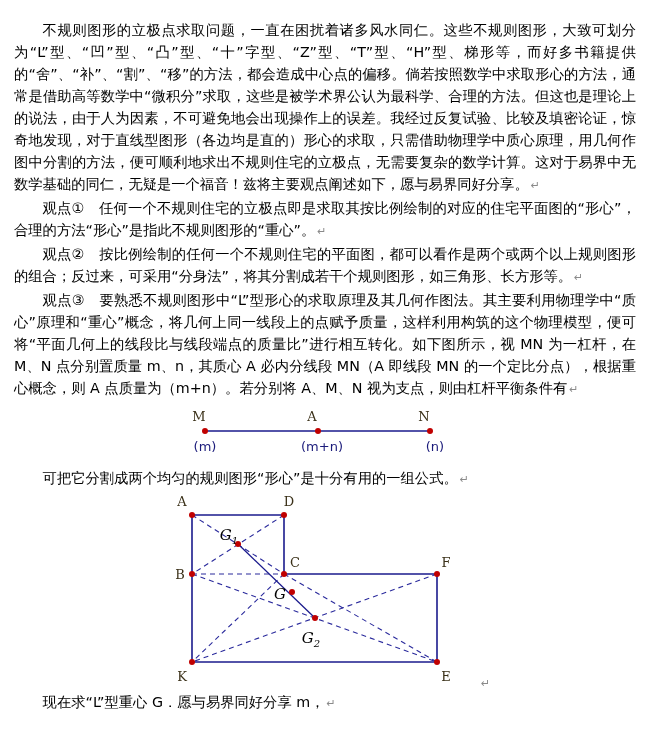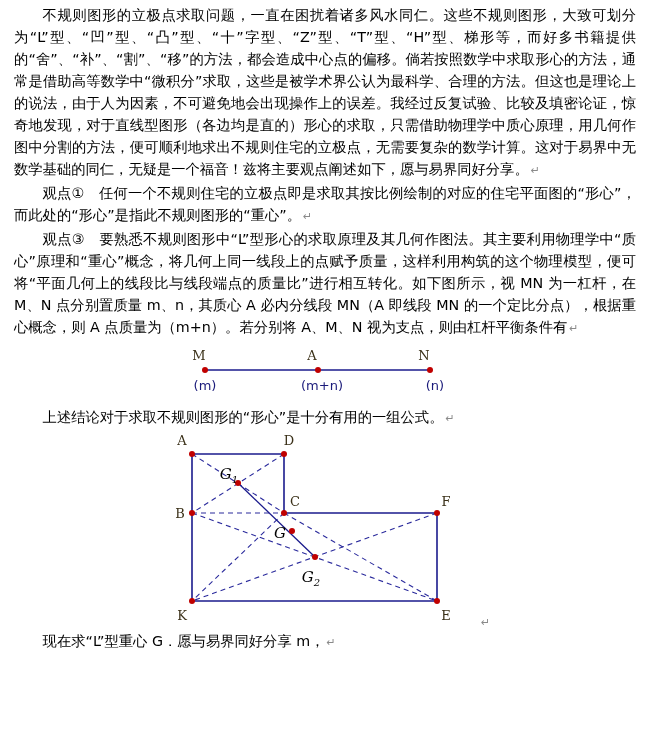--- a/index.html
+++ b/index.html
@@ -8,21 +8,21 @@
     background:#ffffff;
     font-family:"DejaVu Sans","Liberation Sans",sans-serif;
     color:#000000;
     overflow:hidden;
     position:relative;
   }
   .page{
     position:relative;
     width:650px;height:750px;
     box-sizing:border-box;
-    padding:4px 14px 0 14px;
+    padding:19px 14px 0 14px;
   }
   .para{
     font-size:14.3px;
     line-height:22.0px;
     text-align:justify;
     text-justify:inter-ideograph;
     margin:0;
     letter-spacing:0px;
     text-indent:2em;
   }
@@ -53,22 +53,23 @@
   }
   .sub{font-size:10px;}
 </style>
 </head>
 <body>
 
 <div class="page">
 
   <p class="para"><span>不规则图形的立极点求取问题，一直在困扰着诸多风水同仁。这些不规则图形，大致可划分为“L”型、“凹”型、“凸”型、“十”字型、“Z”型、“T”型、“H”型、梯形等，而好多书籍提供的“舍”、“补”、“割”、“移”的方法，都会造成中心点的偏移。倘若按照数学中求取形心的方法，通常是借助高等数学中“微积分”求取，这些是被学术界公认为最科学、合理的方法。但这也是理论上的说法，由于人为因素，不可避免地会出现操作上的误差。我经过反复试验、比较及填密论证，惊奇地发现，对于直线型图形（各边均是直的）形心的求取，只需借助物理学中质心原理，用几何作图中分割的方法，便可顺利地求出不规则住宅的立极点，无需要复杂的数学计算。这对于易界中无数学基础的同仁，无疑是一个福音！兹将主要观点阐述如下，愿与易界同好分享。</span><span class="pilcrow">↵</span></p>
 
-  <p class="para"><span>观点①　任何一个不规则住宅的立极点即是求取其按比例绘制的对应的住宅平面图的“形心”，而此处的“形心”是指此不规则图形的“重心”。</span><span class="pilcrow">↵</span></p>
+  <p class="para"><span>观点①　任何一个不规则住宅的立极点即是求取其按比例绘制的对应的住宅平面图的“形心”，合理的方法“形心”是指此不规则图形的“重心”。</span><span class="pilcrow">↵</span></p>
 
+  <p class="para"><span>观点②　按比例绘制的任何一个不规则住宅的平面图，都可以看作是两个或两个以上规则图形的组合；反过来，可采用“分身法”，将其分割成若干个规则图形，如三角形、长方形等。</span><span class="pilcrow">↵</span></p>
 
   <p class="para"><span>观点③　要熟悉不规则图形中“L”型形心的求取原理及其几何作图法。其主要利用物理学中“质心”原理和“重心”概念，将几何上同一线段上的点赋予质量，这样利用构筑的这个物理模型，便可将“平面几何上的线段比与线段端点的质量比”进行相互转化。如下图所示，视 MN 为一杠杆，在 M、N 点分别置质量 m、n，其质心 A 必内分线段 MN（A 即线段 MN 的一个定比分点），根据重心概念，则 A 点质量为（m+n）。若分别将 A、M、N 视为支点，则由杠杆平衡条件有</span><span class="pilcrow">↵</span></p>
 
   <div class="figure-wrap">
     <svg width="622" height="66" viewBox="0 0 622 66">
       <g>
         <line x1="191" y1="30" x2="416" y2="30" stroke="#1a1a8c" stroke-width="1.6"></line>
       </g>
       <g>
         <circle cx="191" cy="30" r="3" fill="#c00000"></circle>
@@ -79,21 +80,21 @@
         <text x="185" y="20" class="fig-label" text-anchor="middle">M</text>
         <text x="298" y="20" class="fig-label" text-anchor="middle">A</text>
         <text x="410" y="20" class="fig-label" text-anchor="middle">N</text>
         <text x="191" y="50" class="fig-label-blue" text-anchor="middle">(m)</text>
         <text x="308" y="50" class="fig-label-blue" text-anchor="middle">(m+n)</text>
         <text x="421" y="50" class="fig-label-blue" text-anchor="middle">(n)</text>
       </g>
     </svg>
   </div>
 
-  <p class="para"><span>上述结论对于求取不规则图形的“形心”是十分有用的一组公式。</span><span class="pilcrow">↵</span></p>
+  <p class="para"><span>可把它分割成两个均匀的规则图形“形心”是十分有用的一组公式。</span><span class="pilcrow">↵</span></p>
 
 
   <div class="figure-wrap">
     <svg width="622" height="200" viewBox="0 0 622 200">
 
       <g stroke="#2a2a9c" stroke-width="1.1" stroke-dasharray="5,4" fill="none">
         <line x1="178" y1="24" x2="270" y2="83"></line>
         <line x1="270" y1="24" x2="178" y2="83"></line>
         <line x1="178" y1="83" x2="270" y2="83"></line>
         <line x1="178" y1="83" x2="423" y2="171"></line>

